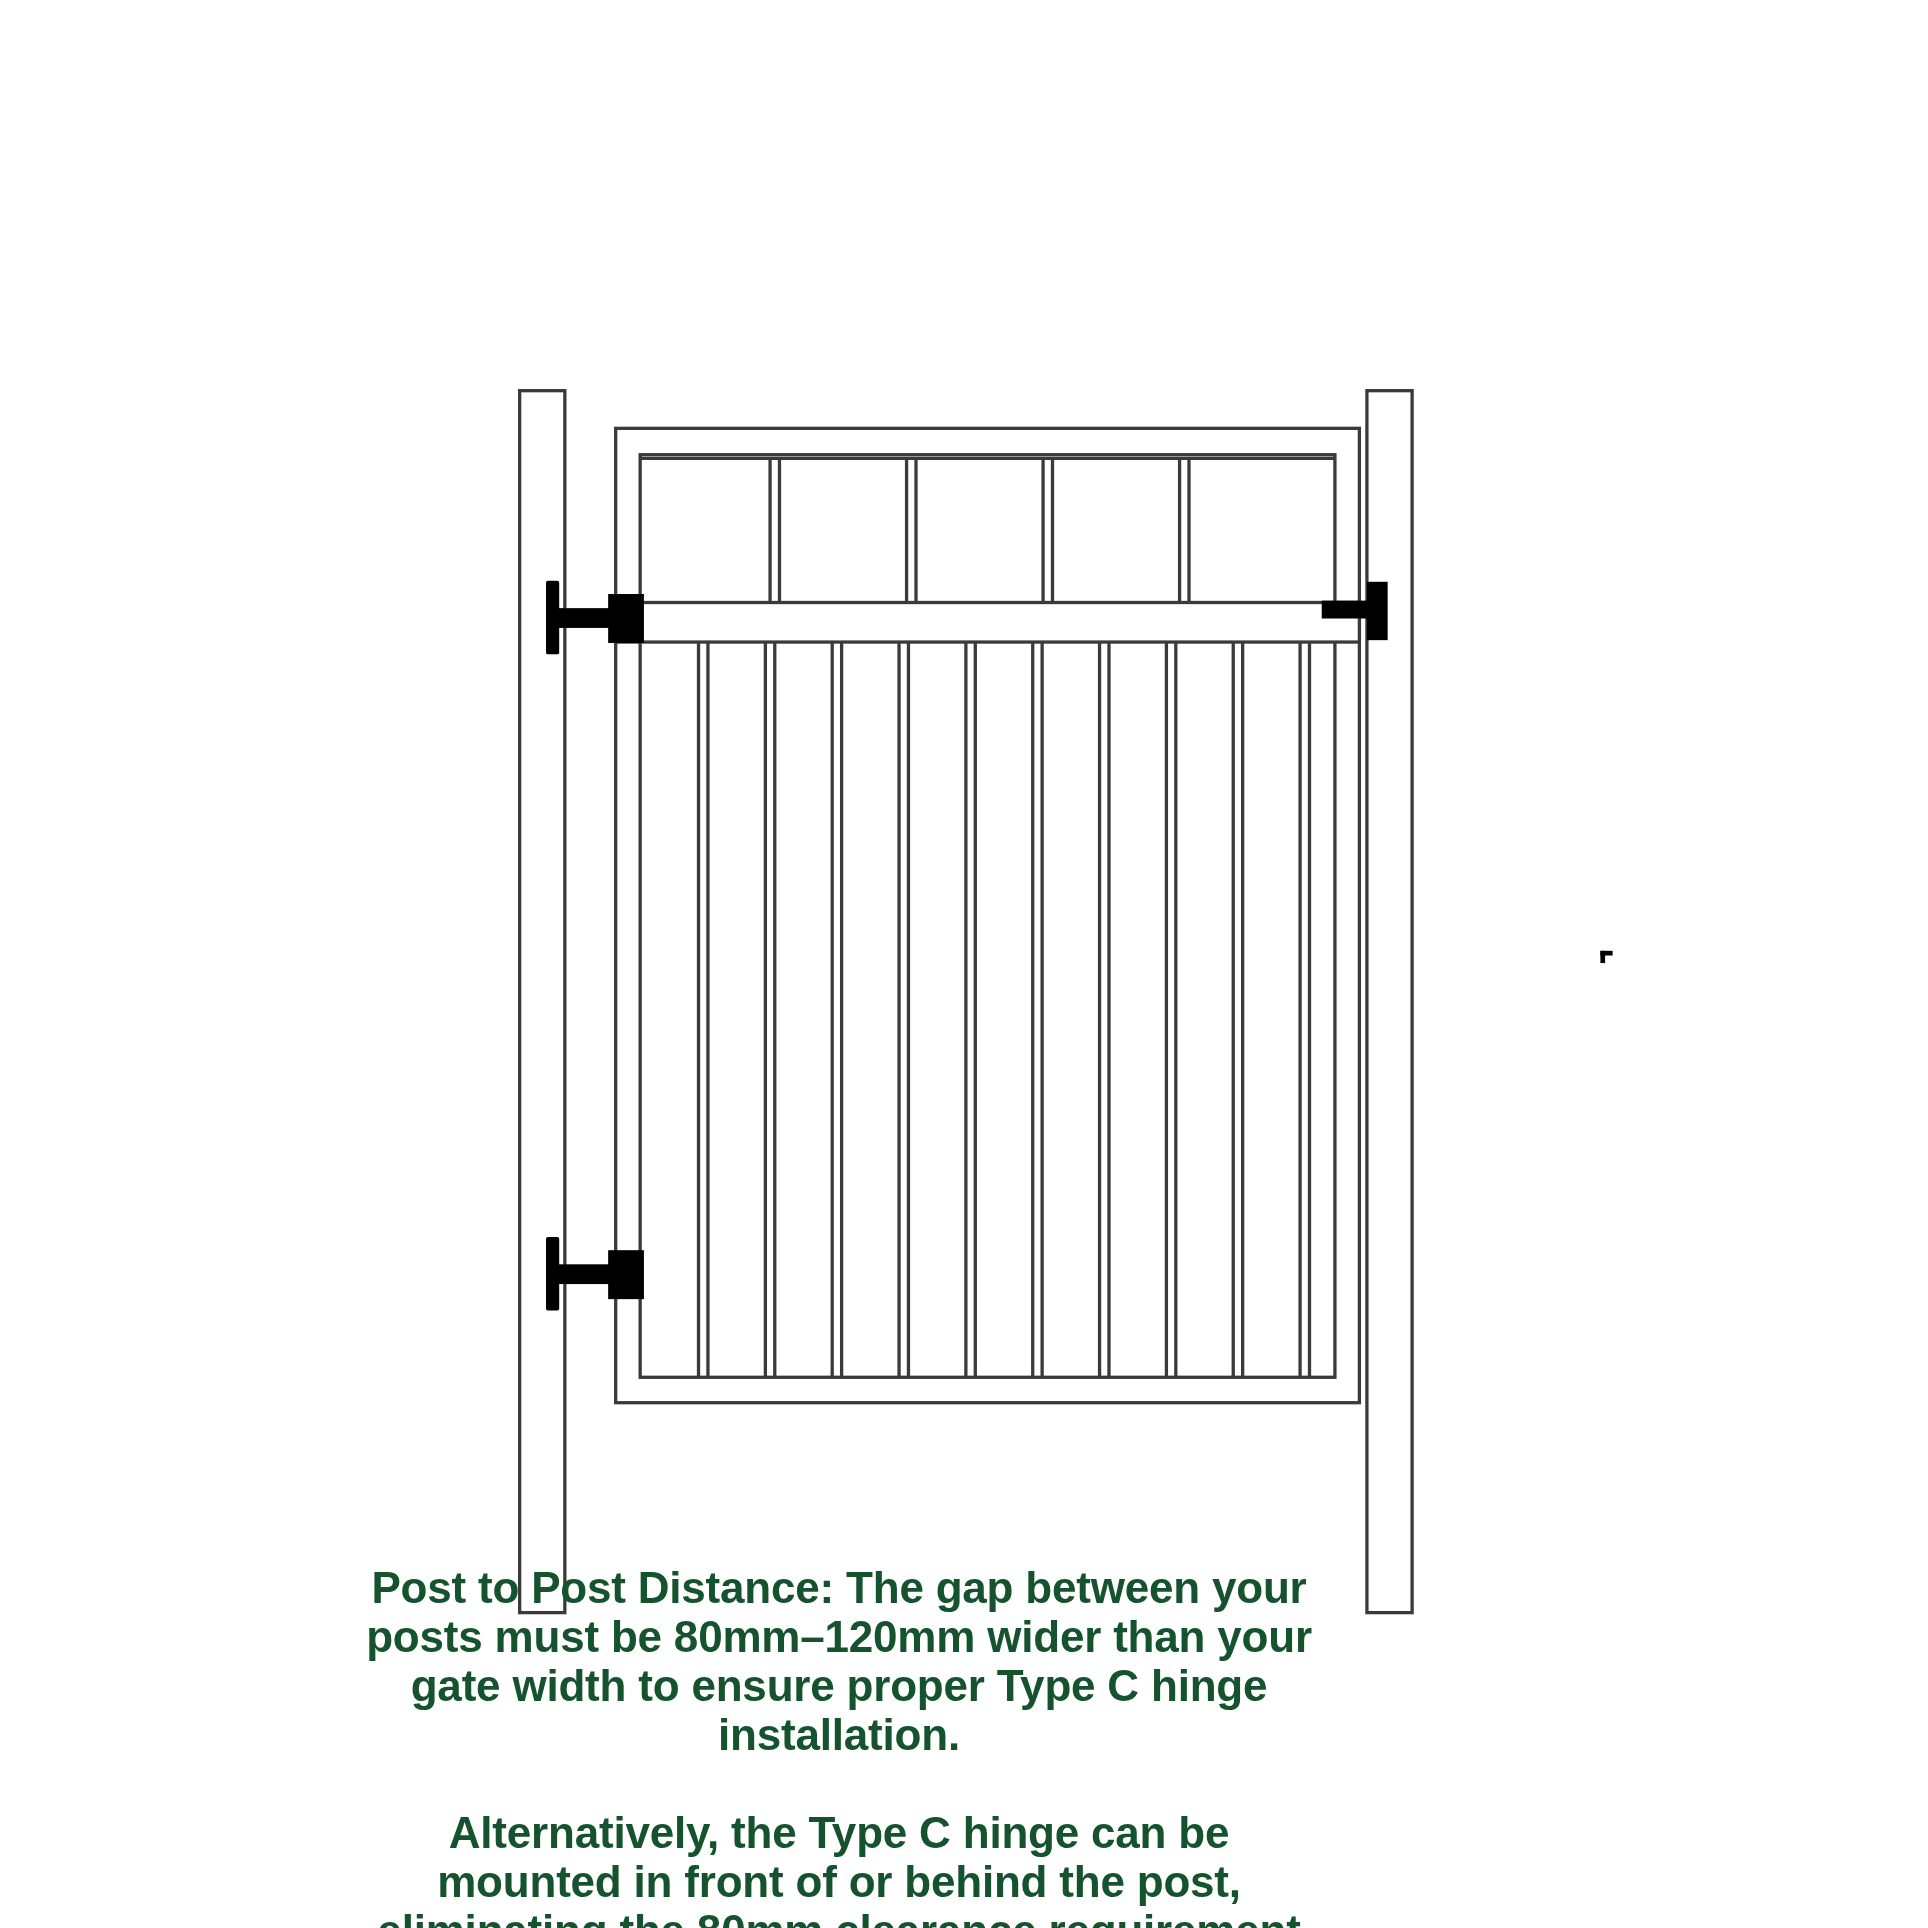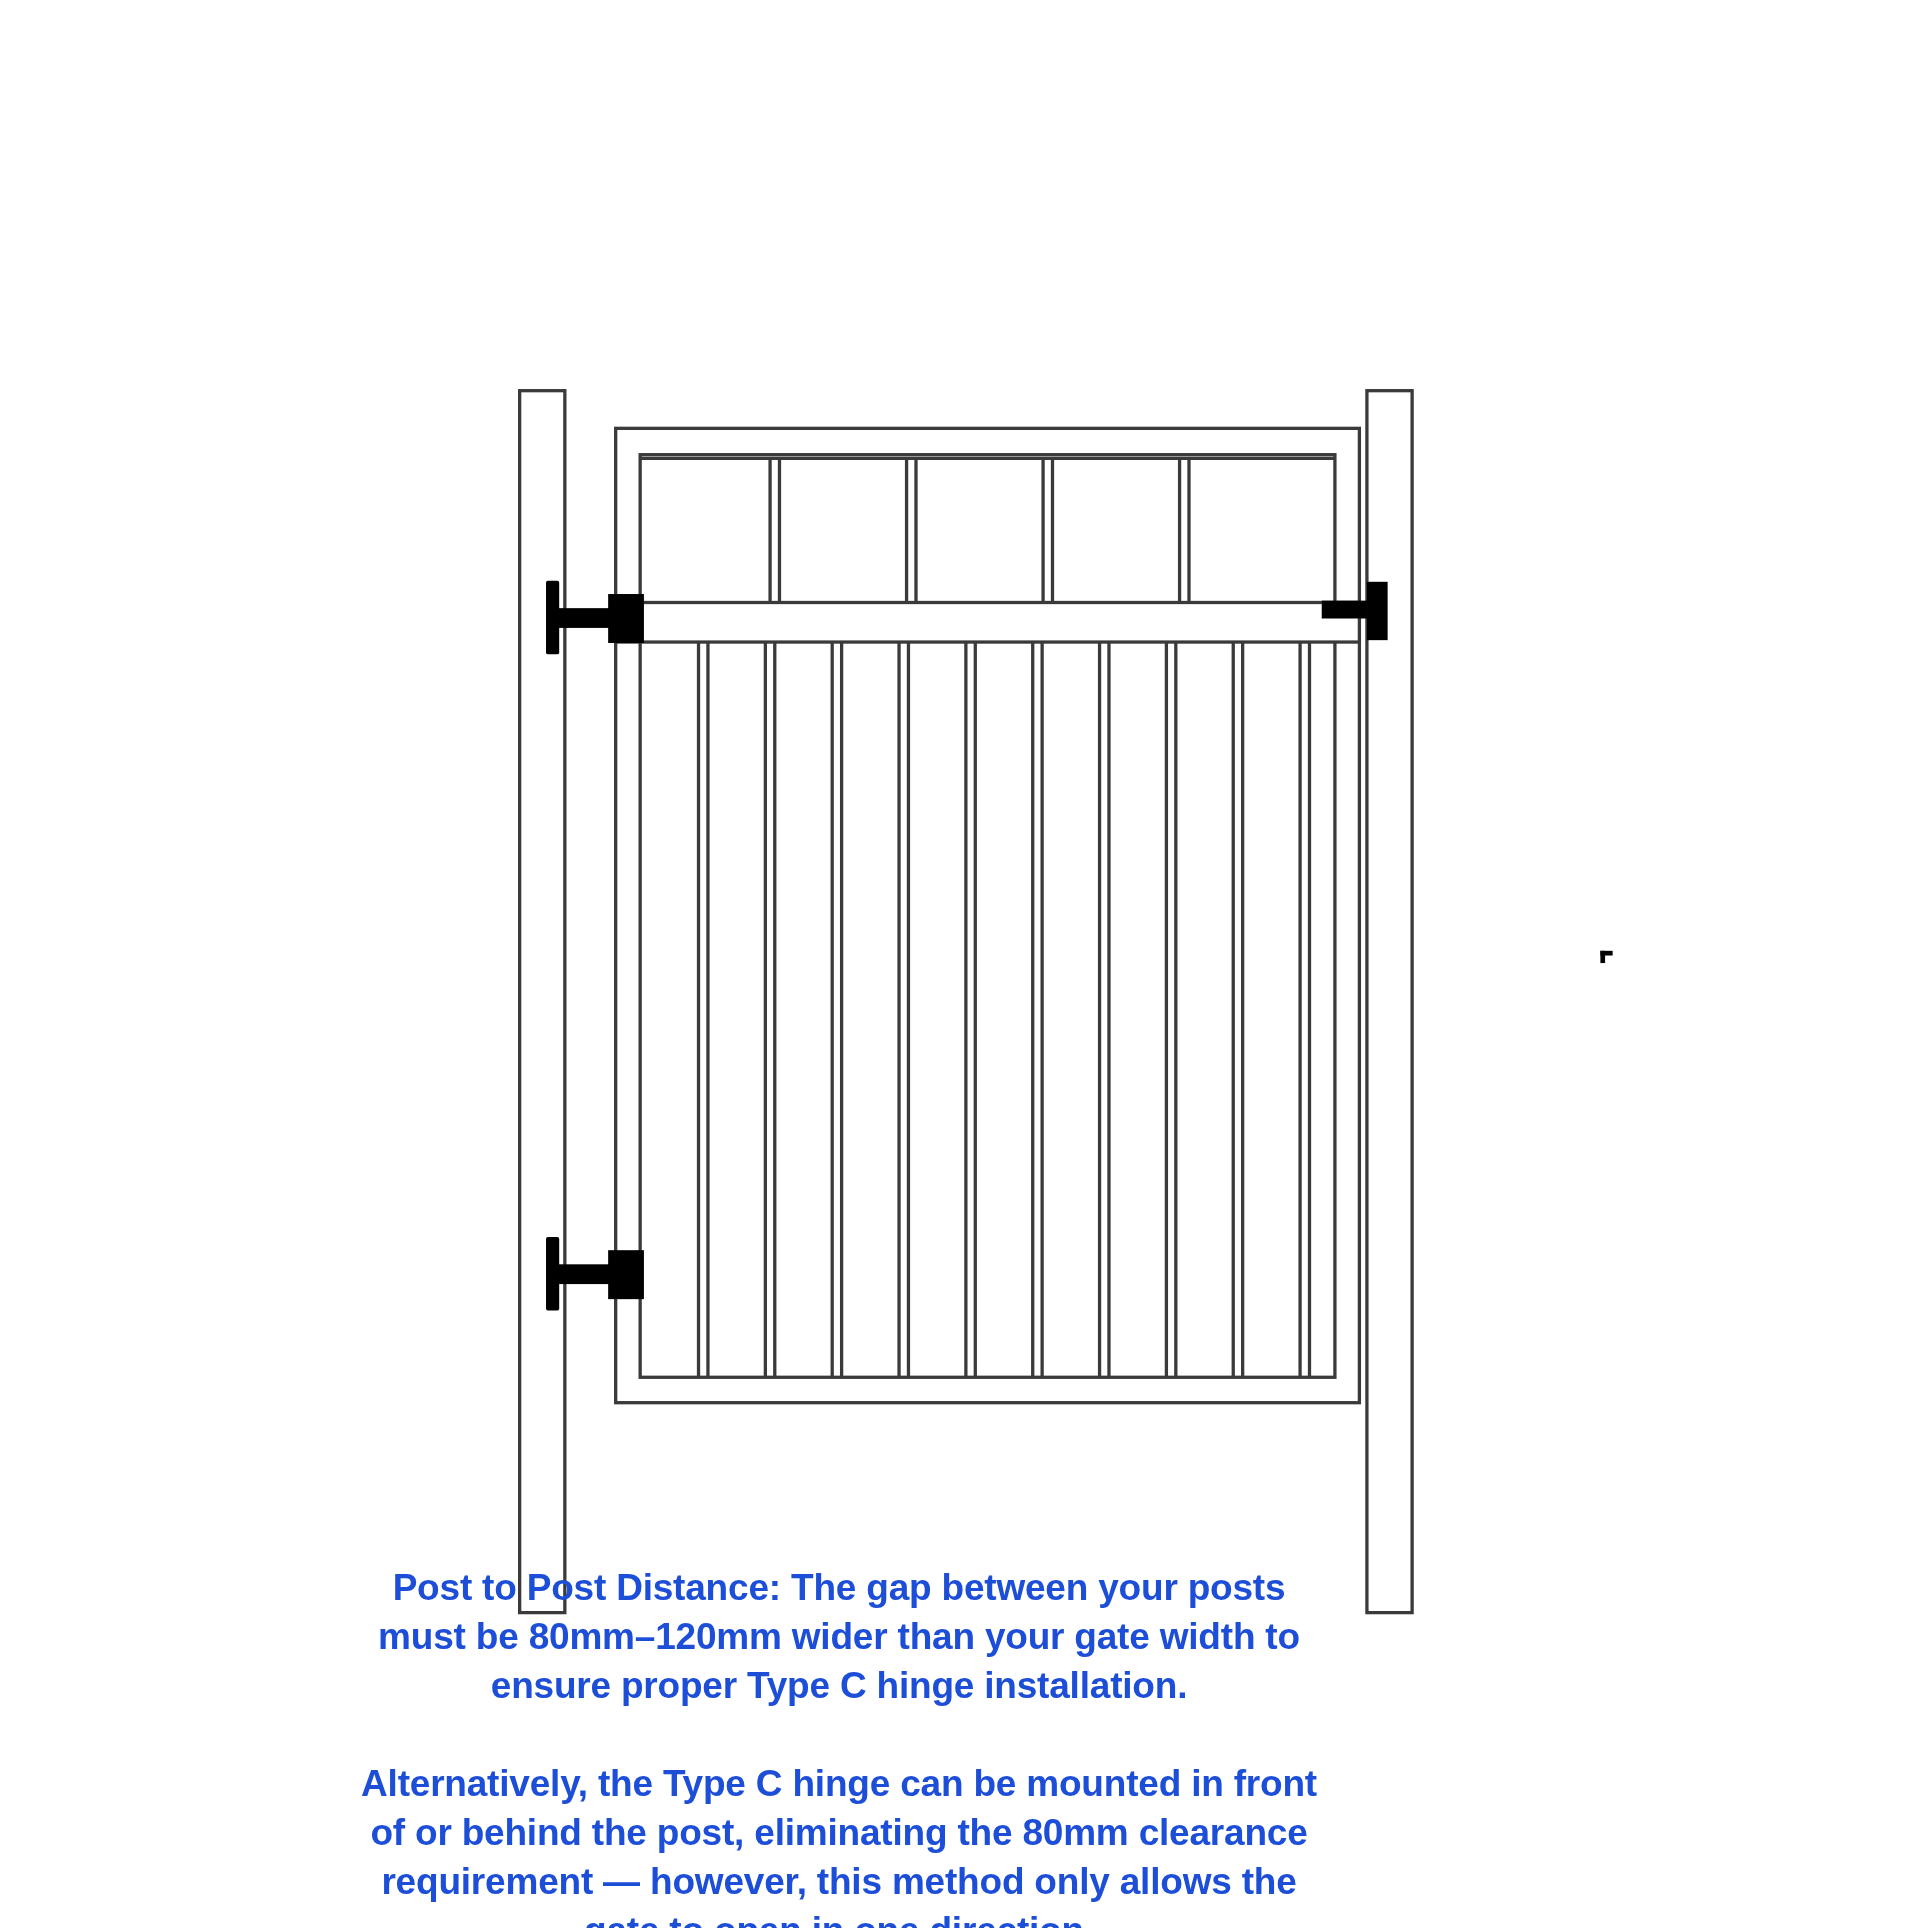--- a/index.html
+++ b/index.html
@@ -37,24 +37,24 @@
     left: 358px;
     top: 1563px;
     width: 962px;
     text-align: center;
     color: #000000;
   }
 
   .caption-para {
     font-family: "Liberation Sans", sans-serif;
     font-weight: bold;
-    font-size: 37px;
+    font-size: 44px;
     line-height: 49px;
     letter-spacing: -0.2px;
-    color: #1d4ed8;
+    color: #14532d;
     margin: 0;
     padding: 0;
   }
 
   .caption-para + .caption-para {
     margin-top: 49px;
   }
 </style>
 </head>
 <body>

